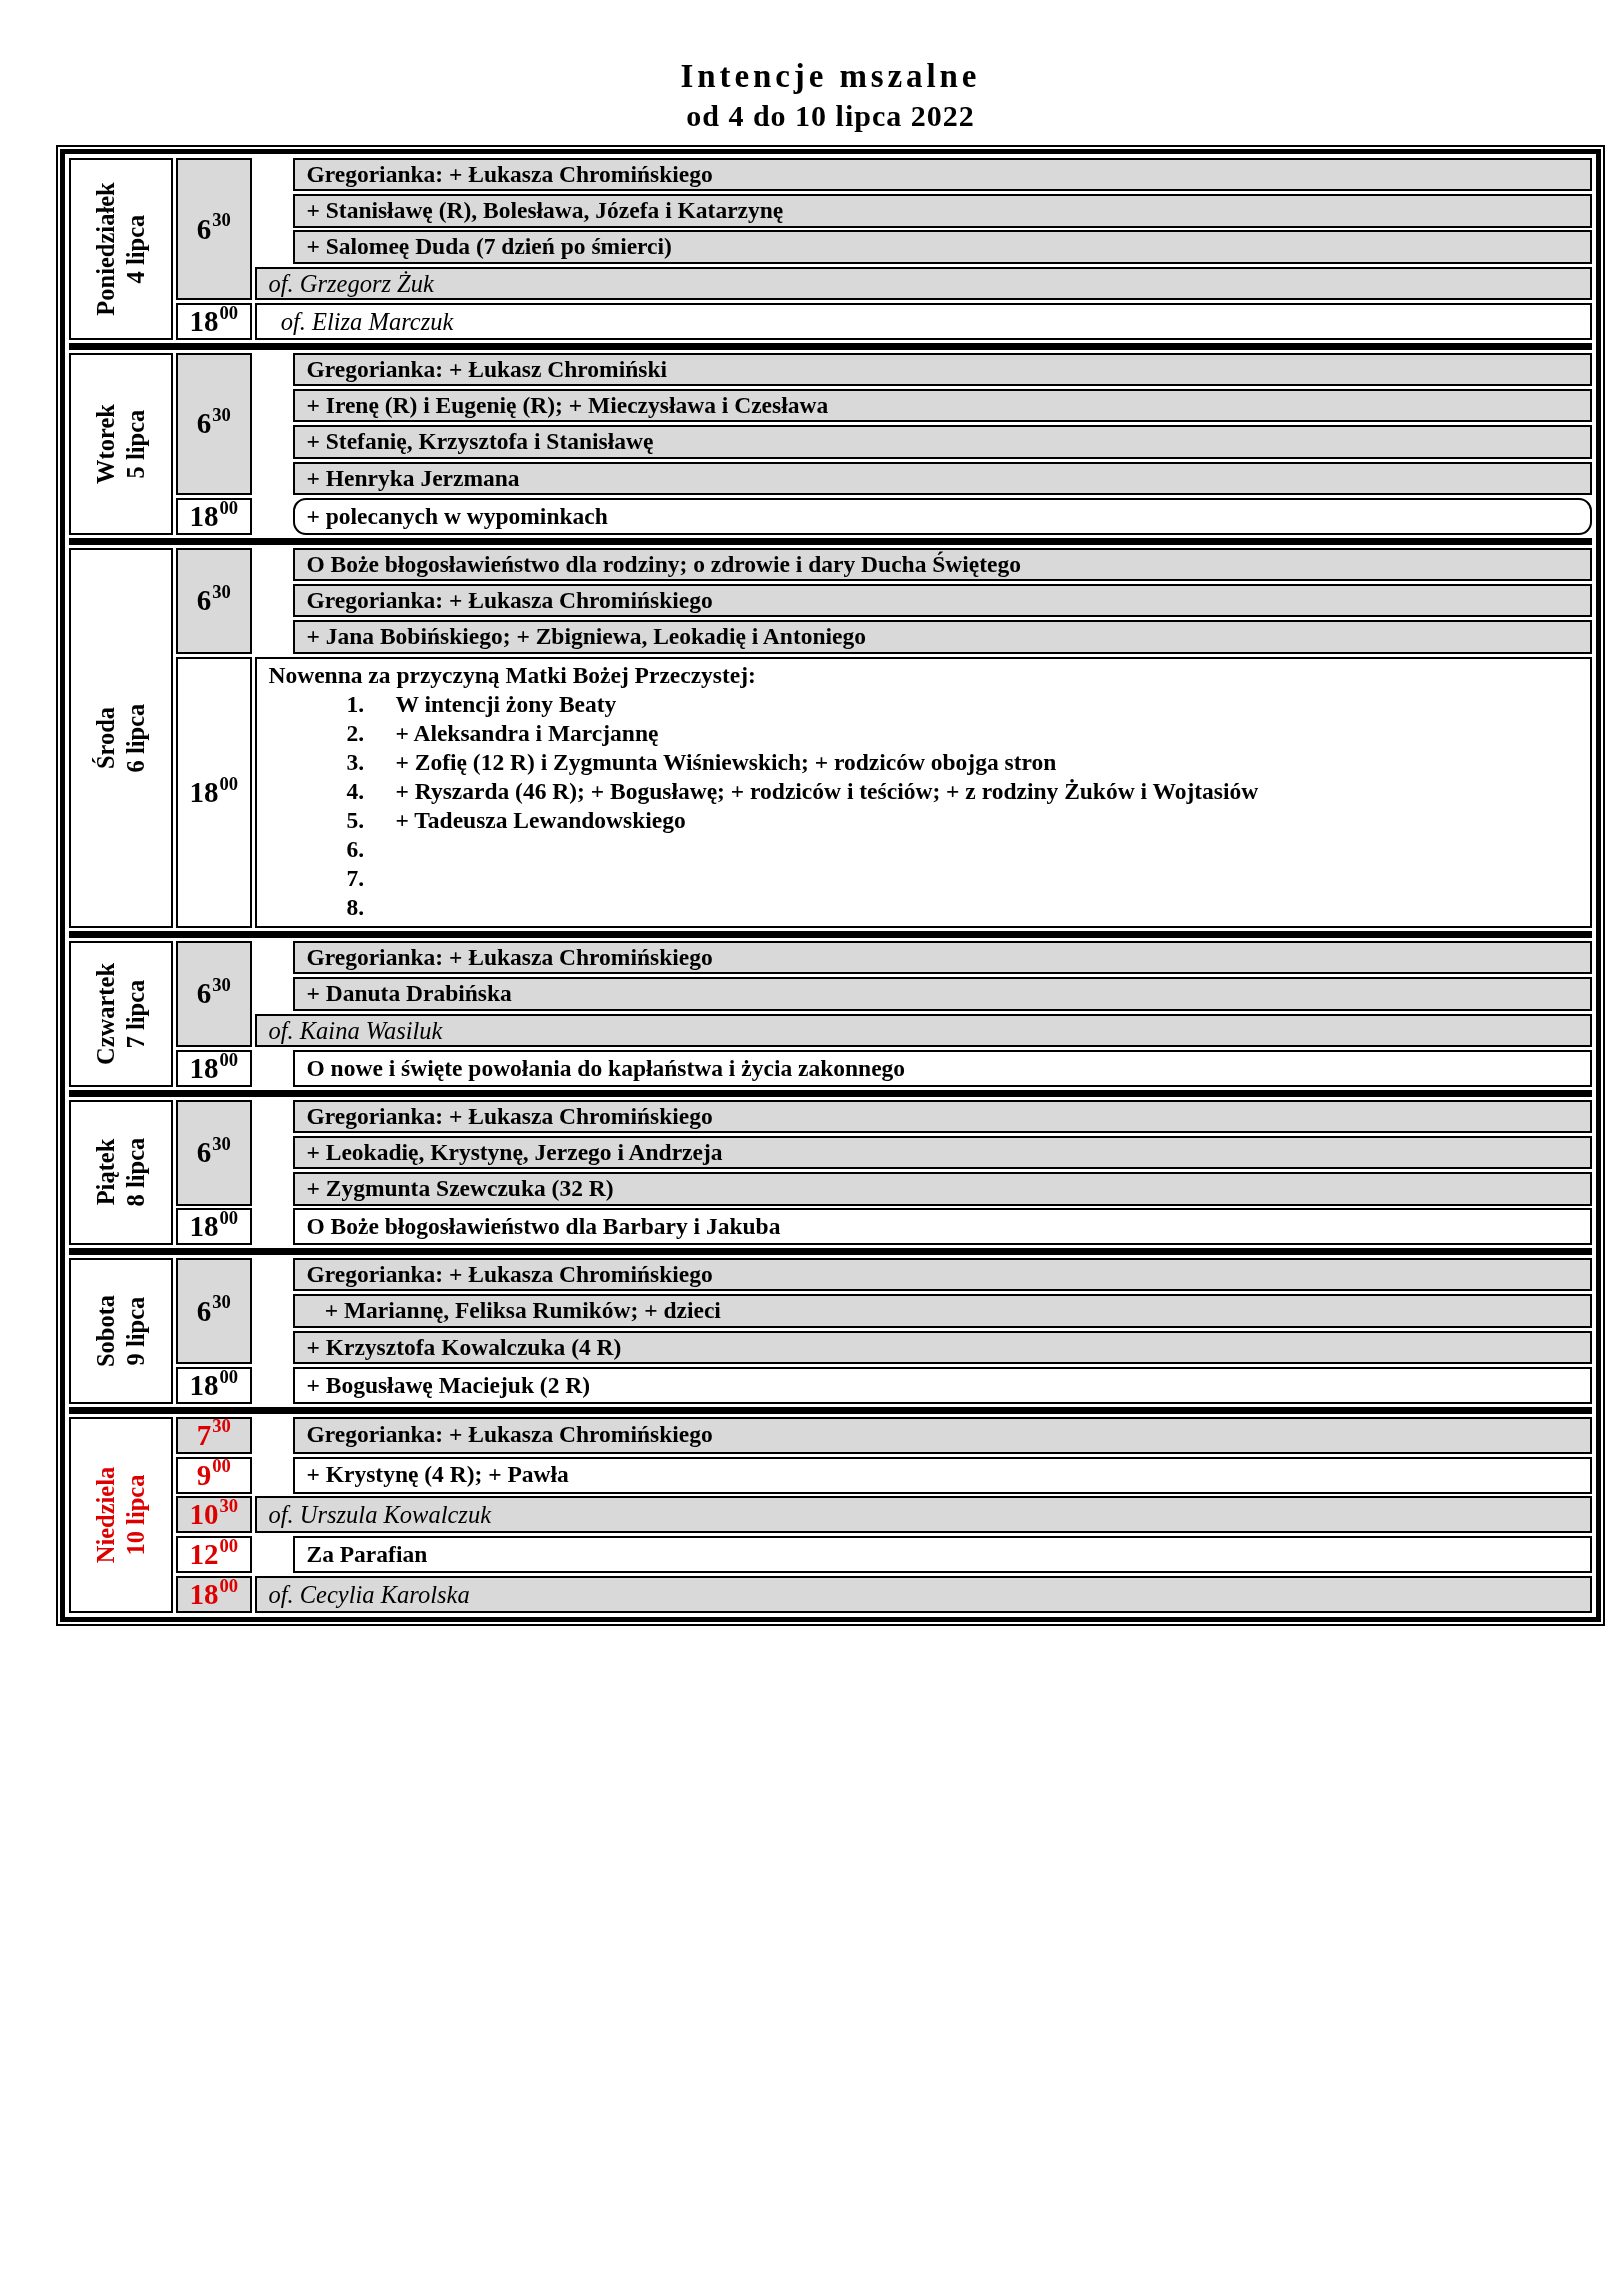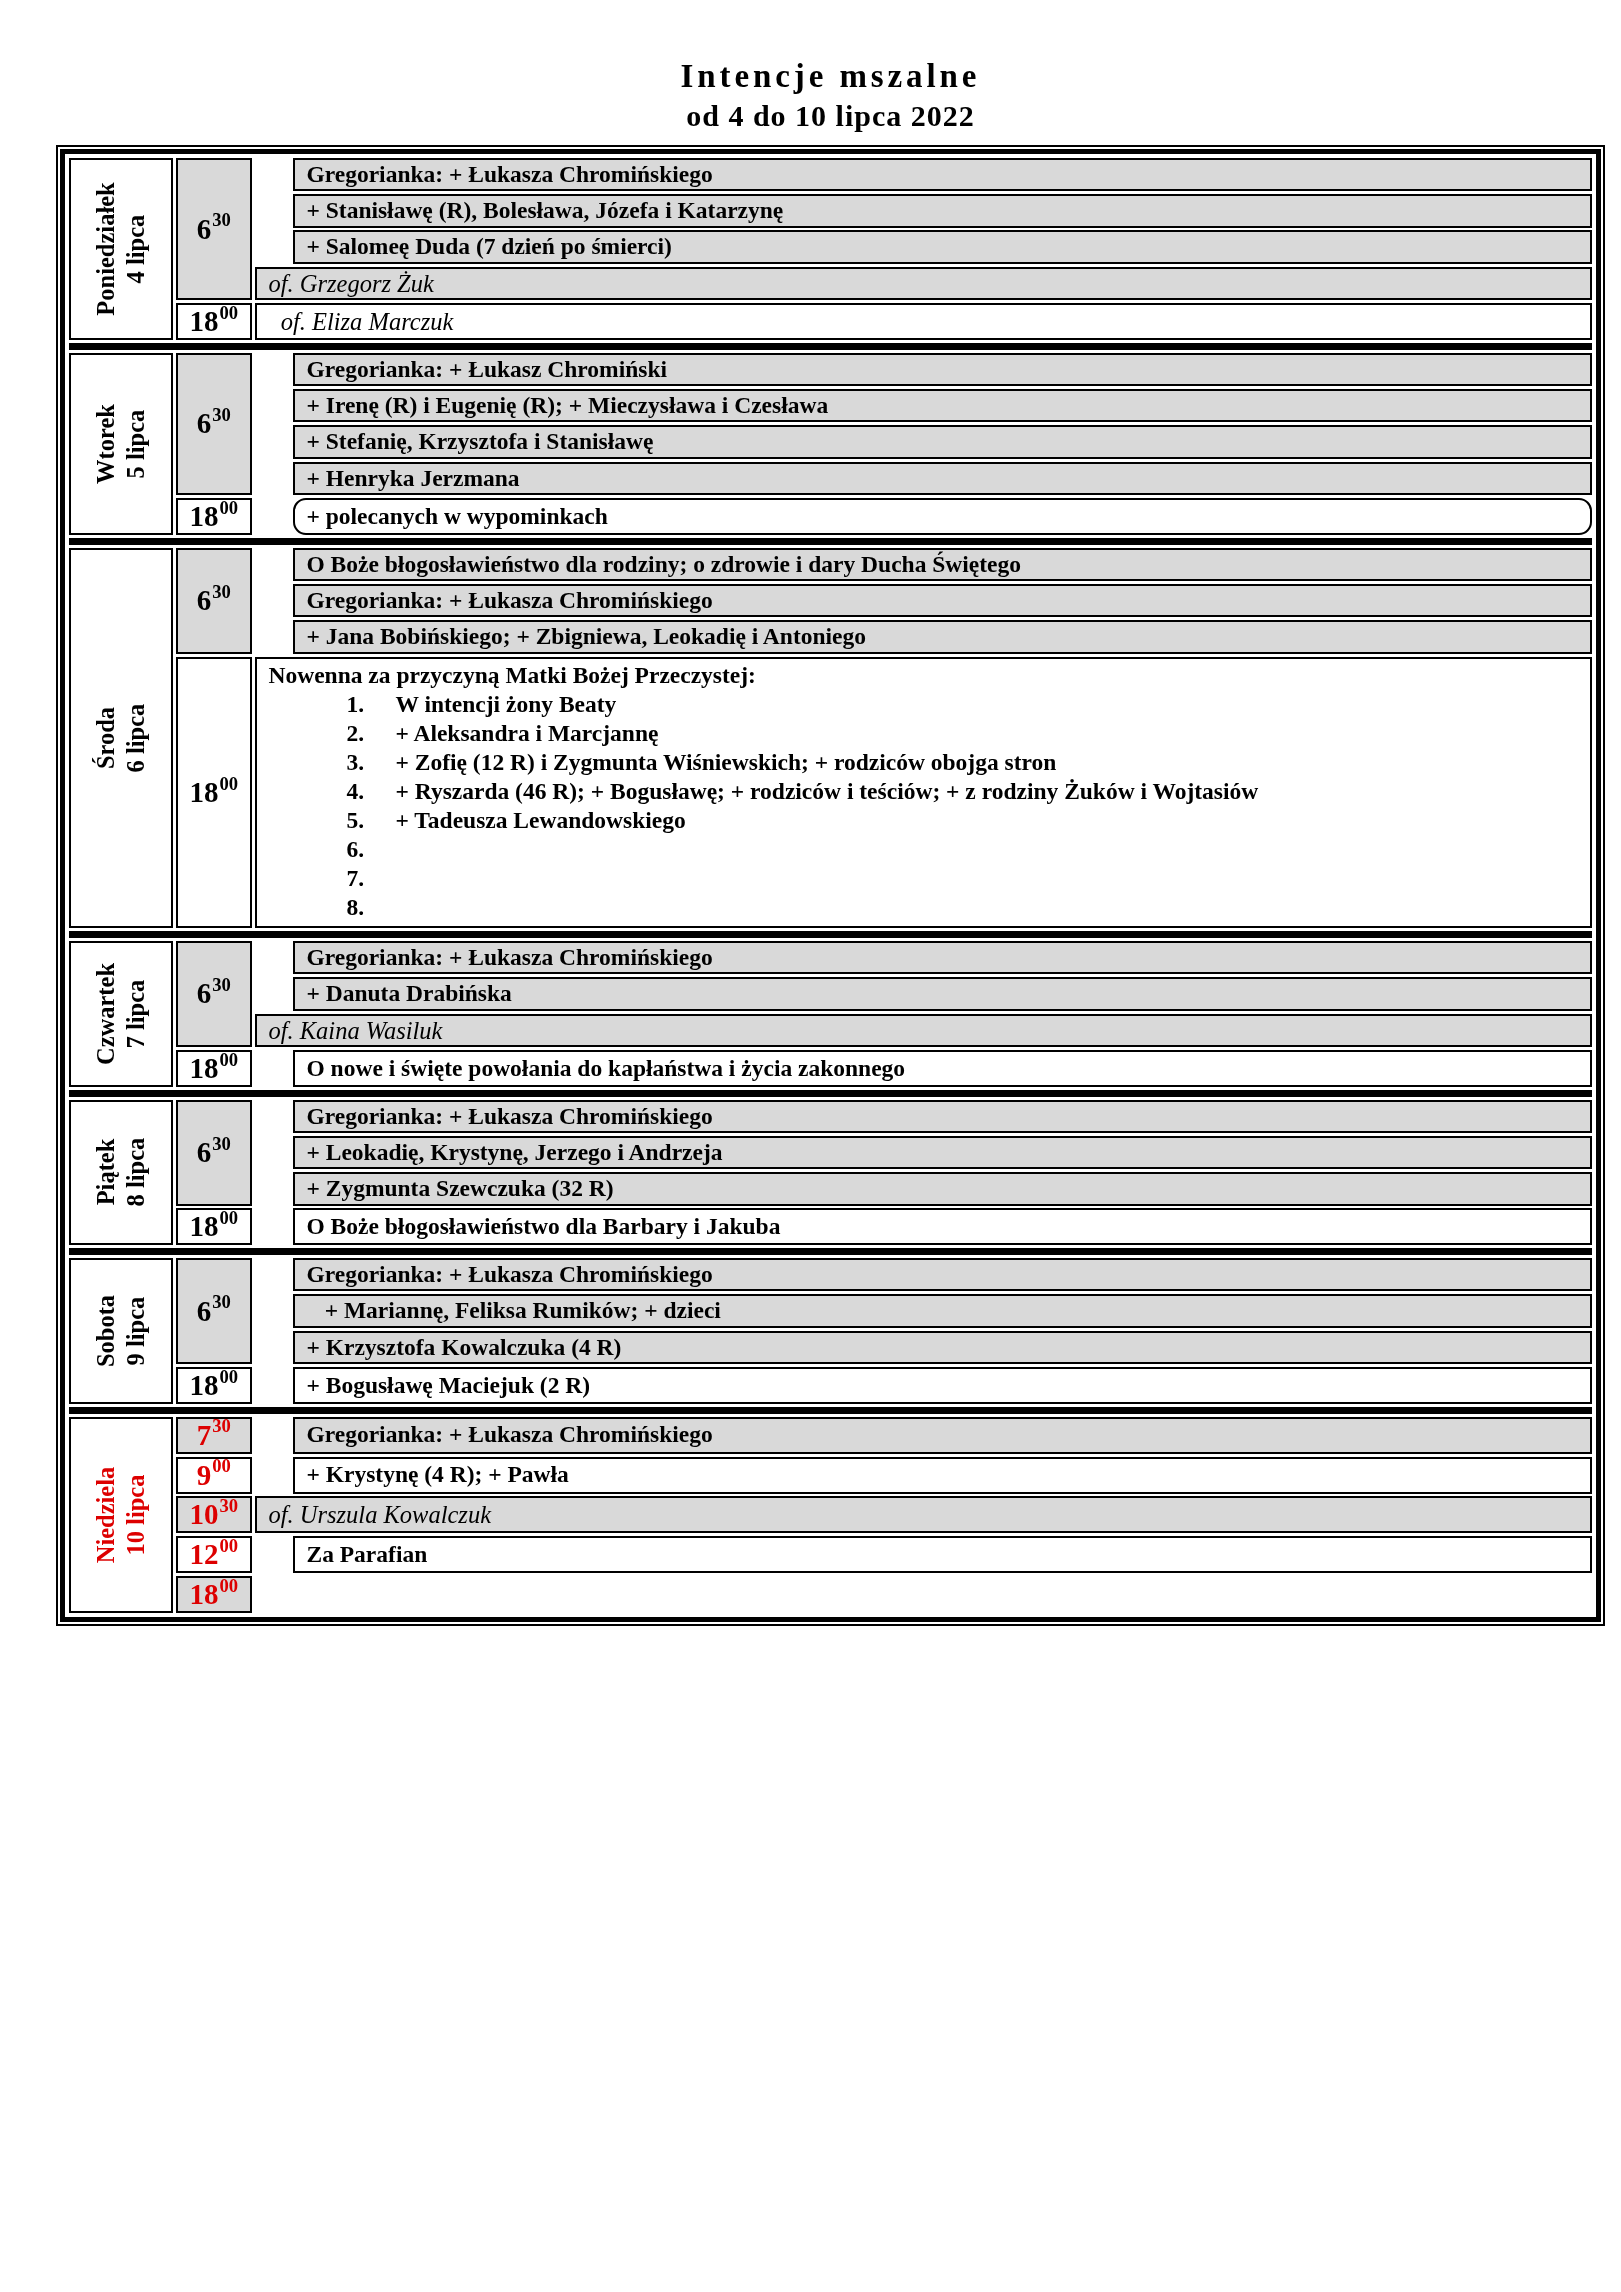--- a/index.html
+++ b/index.html
@@ -279,17 +279,18 @@
           <div class="cell c-row gray row-tall italic" style="grid-area: 3 / 3;">of. Urszula Kowalczuk</div>
           <div class="cell time-cell red-text" style="grid-area: 4 / 2 / span 1;">
             <span>12</span>
             <span class="time-min">00</span>
           </div>
           <div class="cell c-row row-tall bold" style="grid-area: 4 / 3;">Za Parafian</div>
           <div class="cell time-cell gray red-text" style="grid-area: 5 / 2 / span 1;">
             <span>18</span>
             <span class="time-min">00</span>
           </div>
+          <div class="cell c-row gray row-tall italic" style="grid-area: 5 / 3;">of. Cecylia Karolska</div>
         </div>
       </div>
   </div>
 </div>
 
 
 </body></html>

